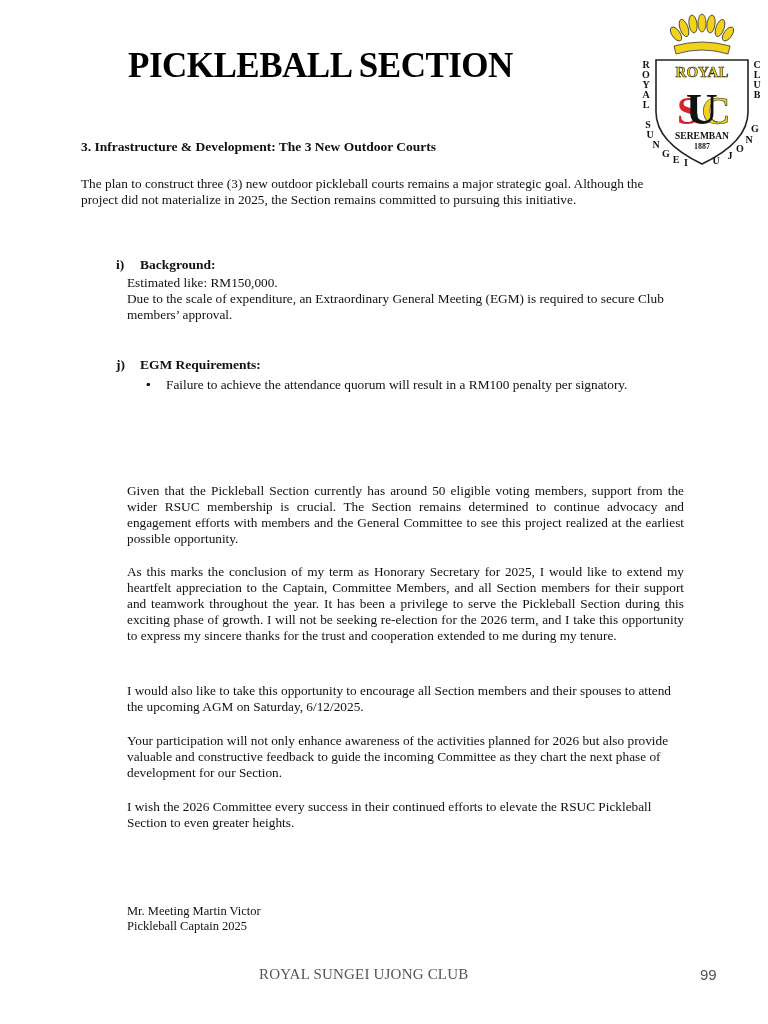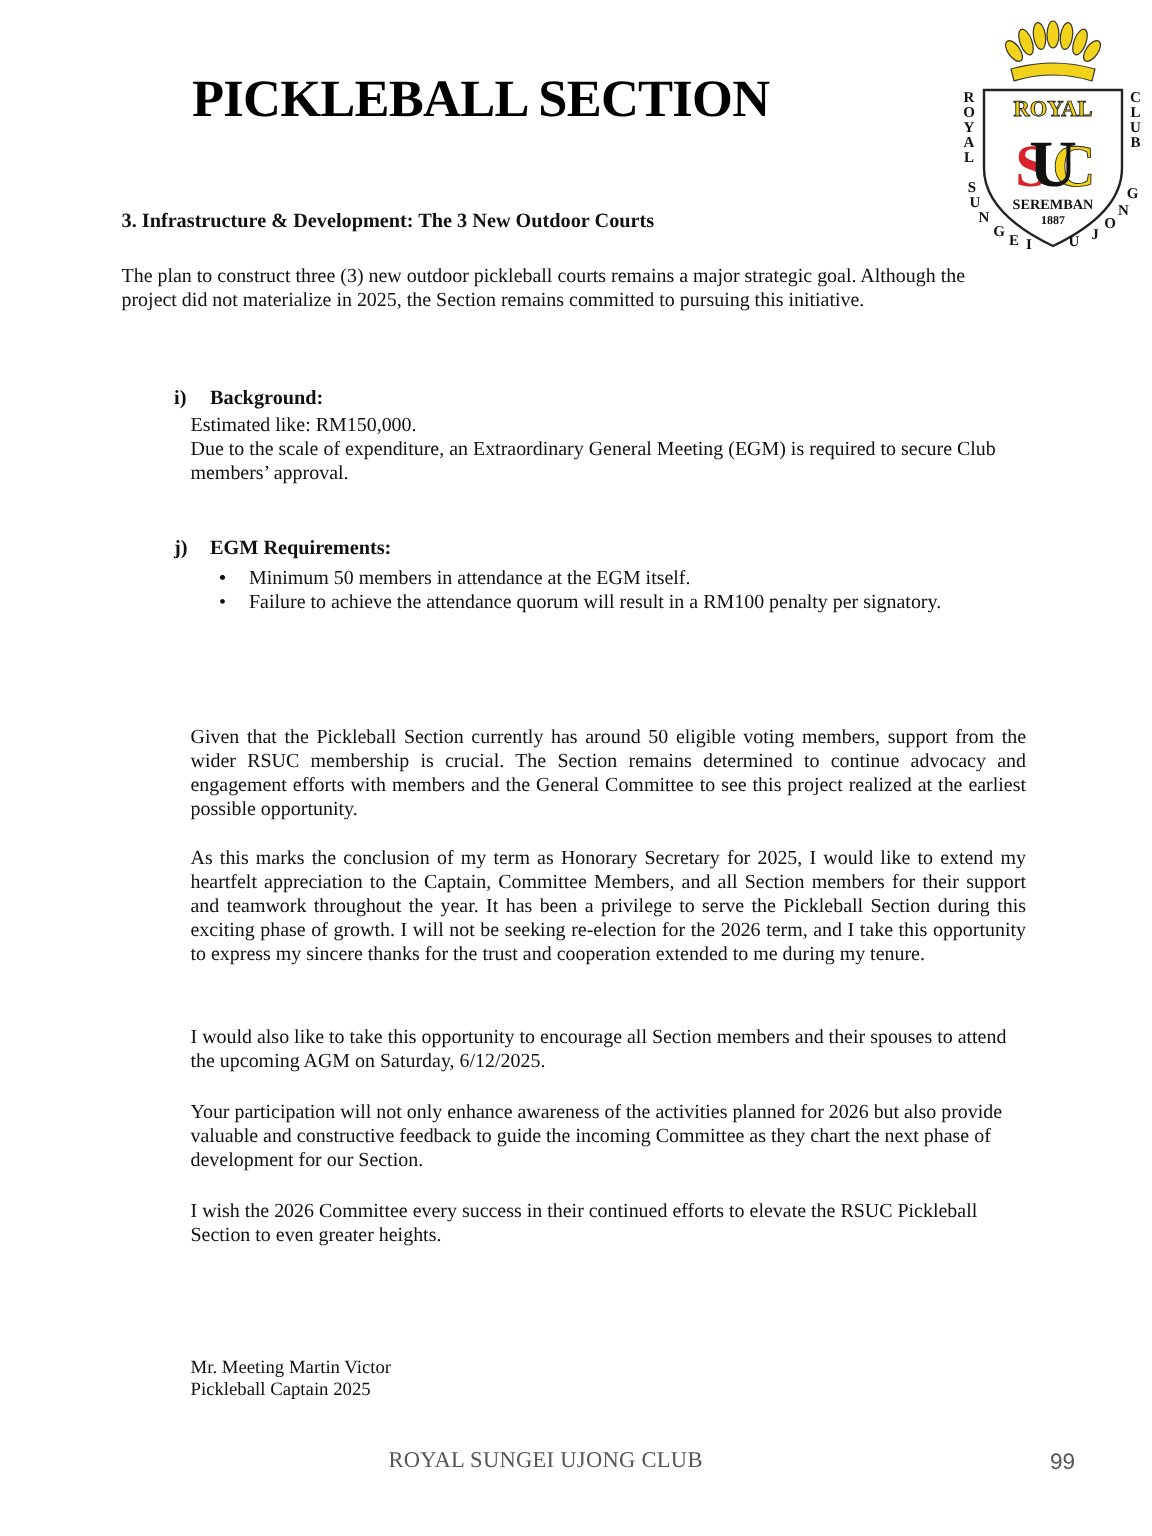--- a/index.html
+++ b/index.html
@@ -82,21 +82,21 @@
 
 <p class="para" style="left:127px; top:275px; width:560px;">Estimated like: RM150,000.</p>
 <p class="para" style="left:127px; top:291px; width:560px;">Due to the scale of expenditure, an Extraordinary General Meeting (EGM) is required to secure Club members’ approval.</p>
 
 <h3 class="sub-heading" style="left:100px; top:341px;">
   <span class="marker">j)</span><span>EGM Requirements:</span>
 </h3>
 
 <ul class="bullets">
   <li><span class="dot">•</span></li>
-  <li><span class="dot">•</span><span>Minimum 50 members in attendance at the EGM itself.</span></li>
+  <li><span class="dot">•</span></li>
   <li><span class="dot">•</span><span>Failure to achieve the attendance quorum will result in a RM100 penalty per signatory.</span></li>
 </ul>
 
 <p class="para justify" style="left:127px; top:483px; width:557px;">Given that the Pickleball Section currently has around 50 eligible voting members, support from the wider RSUC membership is crucial. The Section remains determined to continue advocacy and engagement efforts with members and the General Committee to see this project realized at the earliest possible opportunity.</p>
 <p class="para justify" style="left:127px; top:564px; width:557px;">As this marks the conclusion of my term as Honorary Secretary for 2025, I would like to extend my heartfelt appreciation to the Captain, Committee Members, and all Section members for their support and teamwork throughout the year. It has been a privilege to serve the Pickleball Section during this exciting phase of growth. I will not be seeking re-election for the 2026 term, and I take this opportunity to express my sincere thanks for the trust and cooperation extended to me during my tenure.</p>
 <p class="para" style="left:127px; top:683px; width:560px;">I would also like to take this opportunity to encourage all Section members and their spouses to attend the upcoming AGM on Saturday, 6/12/2025.</p>
 <p class="para" style="left:127px; top:733px; width:560px;">Your participation will not only enhance awareness of the activities planned for 2026 but also provide valuable and constructive feedback to guide the incoming Committee as they chart the next phase of development for our Section.</p>
 <p class="para" style="left:127px; top:799px; width:560px;">I wish the 2026 Committee every success in their continued efforts to elevate the RSUC Pickleball Section to even greater heights.</p>
 
 <p class="para" style="left:127px; top:904px; font-size:12.5px; line-height:15px;">Mr. Meeting Martin Victor</p>

